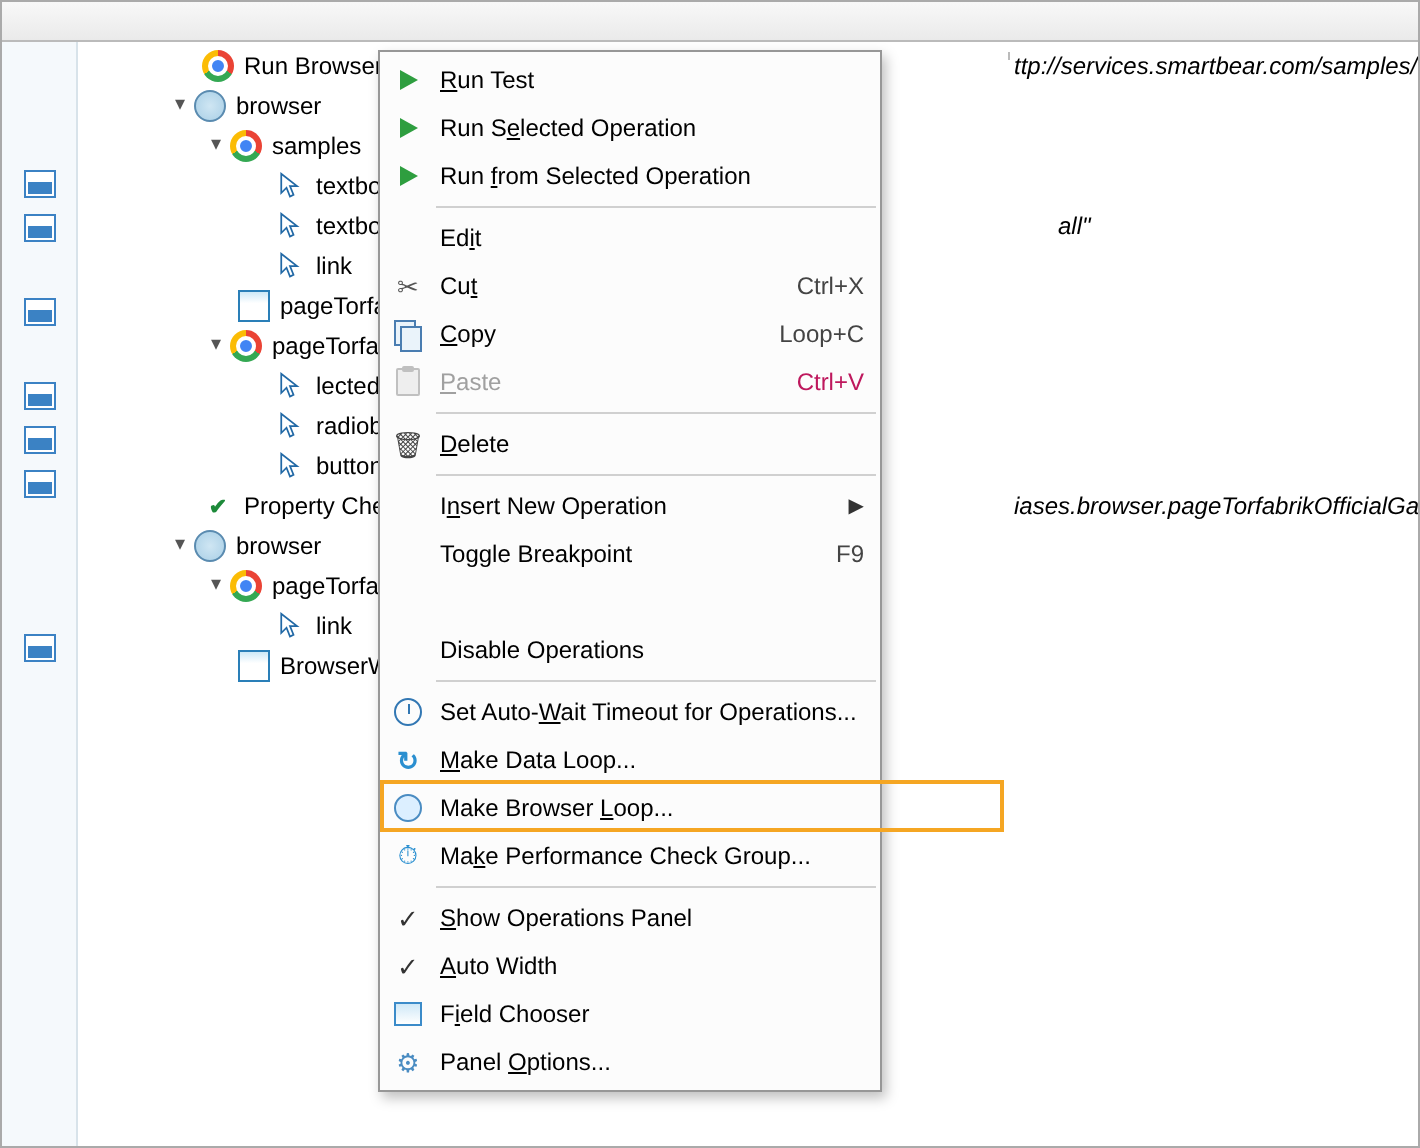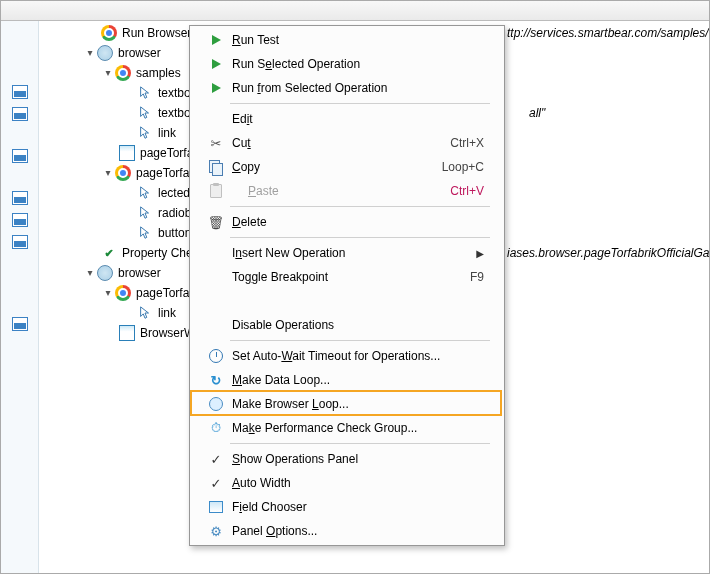--- a/index.html
+++ b/index.html
@@ -22,23 +22,23 @@
 .ic { width:16px; height:16px; margin-right: 3px; display:inline-flex; align-items:center; justify-content:center; font-size:11px; }
 .ic-chrome { border-radius:50%; background: conic-gradient(#ea4335 0 120deg,#34a853 120deg 240deg,#fbbc05 240deg 360deg); position:relative;}
 .ic-chrome::after{content:"";width:6px;height:6px;border-radius:50%;background:#4285f4;border:2px solid #fff;position:absolute;}
 .ic-globe { border-radius:50%; border:1.5px solid #5a8bb0; background:radial-gradient(#cfe6f3,#a9cfe6); }
 .ic-cursor { position: relative; }
 .ic-cursor svg { width:14px; height:14px; }
 .ic-check { color:#1d8a3a; font-weight:bold; }
 .ic-check::before { content:"✔"; }
 .ic-window { border:1px solid #2a7fb8; background:linear-gradient(#cde9f7,#fff 40%); }
 .lbl { padding: 0 2px; }
-.context-menu { position: absolute; left: 188px; top: 24px; width: 316px; background: #fcfcfc; border: 1px solid #979797; box-shadow: 2px 3px 6px rgba(0,0,0,0.25); z-index: 10; padding: 2px 12px; }
+.context-menu { position: absolute; left: 188px; top: 24px; width: 252px; background: #fcfcfc; border: 1px solid #979797; box-shadow: 2px 3px 6px rgba(0,0,0,0.25); z-index: 10; padding: 2px 0; }
 .menu-item { display: flex; align-items: center; height: 24px; padding: 0 8px 0 4px; position: relative; }
-.menu-item.disabled { color: #a0a0a0; gap: 16px; }
+.menu-item.disabled { color: #a0a0a0; }
 .menu-icon { width: 20px; height: 20px; margin-right: 6px; display: inline-flex; align-items: center; justify-content: center; font-size: 13px; }
 .menu-label { flex: 1; }
 .menu-shortcut { color: #444; font-size: 12px; margin-left: 8px; }
 .menu-item.disabled .menu-shortcut { color:#be185d; }
 .menu-sep { height: 1px; background: #d0d0d0; margin: 3px 2px 3px 28px; }
 .submenu-arrow { font-size: 10px; color: #333; }
 .highlight-box { position: absolute; border: 2px solid #f5a623; pointer-events: none; z-index: 20; }
 .underline-letter { text-decoration: underline; }
 .green-tri { width:0;height:0;border-left:9px solid #2e9e3f;border-top:5px solid transparent;border-bottom:5px solid transparent; }
 .mi-copy { position:relative;width:14px;height:14px; }

